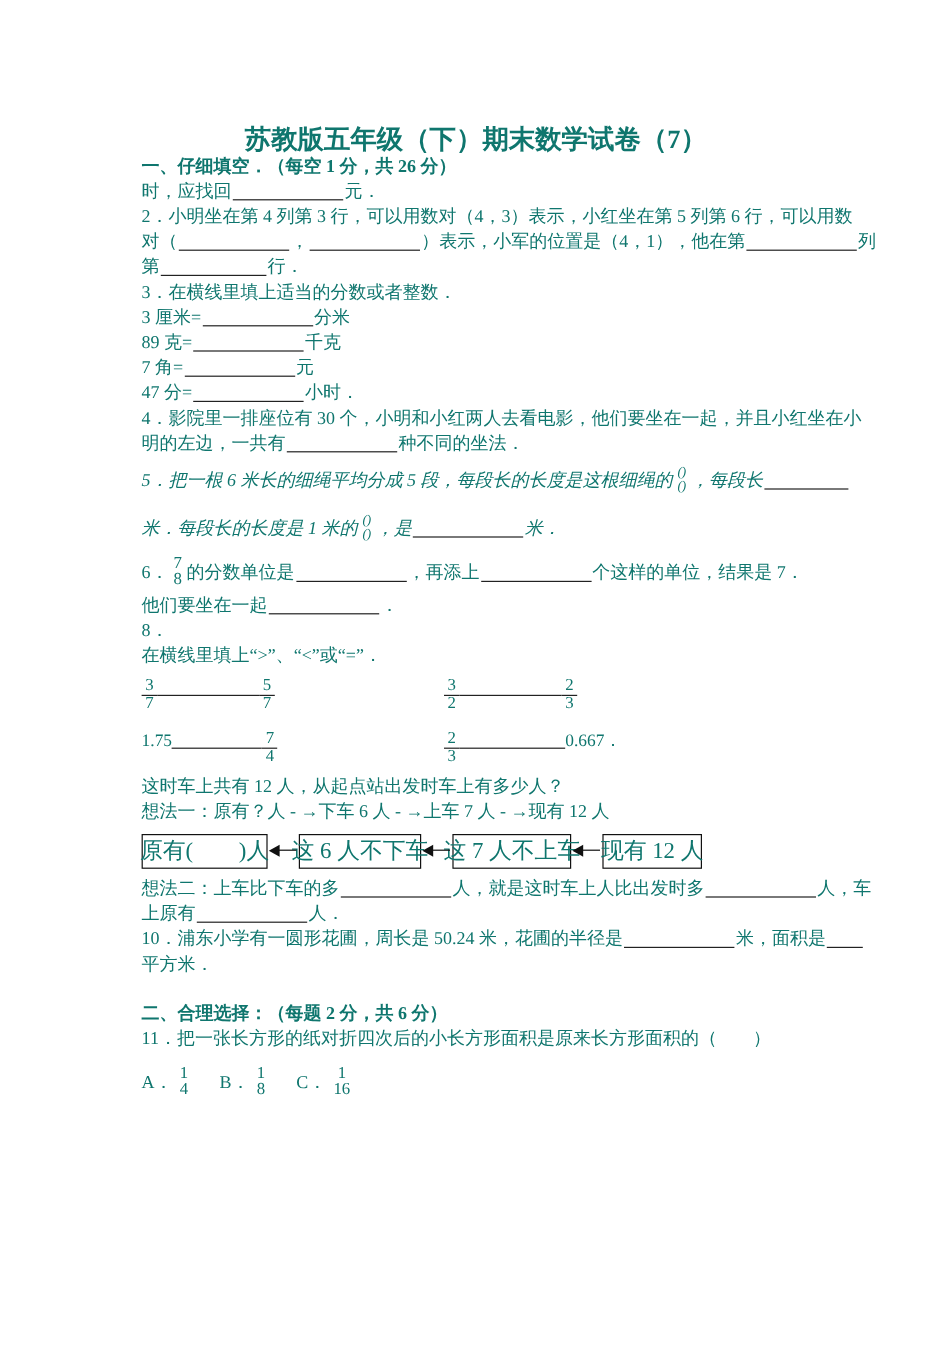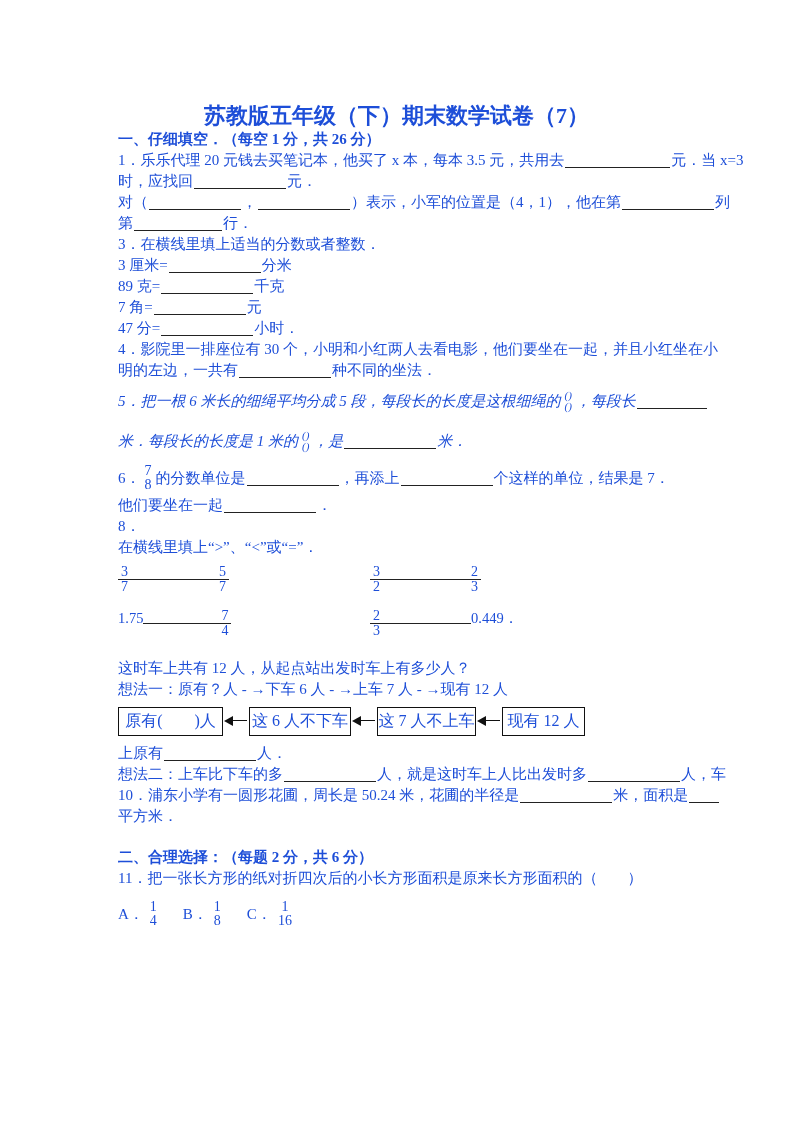--- a/index.html
+++ b/index.html
@@ -3,21 +3,21 @@
 <meta charset="utf-8">
 <style>
   html,body { margin:0; padding:0; background:#ffffff; }
   .page {
     position:relative;
     width:793px; height:1122px;
     margin:0 auto;
     background:#ffffff;
     overflow:hidden;
     font-family:"Liberation Serif","DejaVu Serif",serif;
-    color:#1d4ed8;
+    color:#0f766e;
   }
   .title {
     margin:0; padding-top:102px;
     text-align:center;
     font-size:22px; font-weight:bold;
     line-height:27px;
     white-space:nowrap;
   }
   .content { padding:0 115px 0 118px; font-size:15px; }
   .line { line-height:21px; white-space:nowrap; }
@@ -37,35 +37,35 @@
   .w105{width:105px} .w88{width:88px} .w70{width:70px} .w30{width:30px}
   
   .sf {
     display:inline-flex; flex-direction:column; align-items:center;
     vertical-align:middle; line-height:14px; font-size:14px;
     margin:0 4px; position:relative; top:-2px;
   }
   .sf.parens { font-size:11px; line-height:11px; }
   
   .cmp-row { display:flex; margin-top:4px; }
-  .cmp-row.second { margin-top:10px; margin-bottom:18px; }
+  .cmp-row.second { margin-top:10px; margin-bottom:6px; }
   .cmp-col { width:252px; }
   .cmp { display:inline-flex; align-items:center; height:34px; }
   .cf { display:inline-flex; flex-direction:column; align-items:center; font-size:14px; line-height:14px; }
   .cf .n { padding:0 3px; }
   .cf .d { padding:0 3px; border-top:1.2px solid #222; }
   .cln { border-top:1.2px solid #222; align-self:center; height:0; }
   .cw85{width:85px} .cw75{width:75px} .cw88b{width:88px}
   .ctext { position:relative; top:-5px; font-size:14.5px; line-height:14px; }
   
   .fc { display:flex; align-items:center; height:32px; margin:5px 0 6px 0; }
   .fbox {
     height:27px; border:1.7px solid #111;
     display:flex; align-items:center; justify-content:center;
-    font-size:16px; white-space:nowrap;
+    font-size:19px; white-space:nowrap;
   }
   .fb1{width:103px} .fb2{width:100px} .fb3{width:97px} .fb4{width:81px}
   .farr { width:24px; height:12px; position:relative; margin:0 1px; flex:none; }
   .farr::before { content:""; position:absolute; left:3px; right:1px; top:5px; border-top:1.7px solid #111; }
   .farr::after {
     content:""; position:absolute; left:0; top:1px;
     border-top:5px solid transparent; border-bottom:5px solid transparent;
     border-right:9px solid #111;
   }
   
@@ -77,23 +77,23 @@
 </head>
 <body>
 
 <div class="page">
   <h1 class="title">苏教版五年级（下）期末数学试卷（7）</h1>
 
   <div class="content">
 
     <div class="line h1 mt38">一、仔细填空．（每空 1 分，共 26 分）</div>
 
-    <div class="line"><span>1．乐乐代理 20 元钱去买笔记本，他买了 x 本，每本 3.5 元，共用去</span><span class="bl w105"></span><span>元．当 x=3</span></div>
     <div class="line"><span>时，应找回</span><span class="bl"></span><span>元．</span></div>
 
+    <div class="line"><span>2．小明坐在第 4 列第 3 行，可以用数对（4，3）表示，小红坐在第 5 列第 6 行，可以用数</span></div>
     <div class="line"><span>对（</span><span class="bl"></span><span>，</span><span class="bl"></span><span>）表示，小军的位置是（4，1），他在第</span><span class="bl"></span><span>列</span></div>
     <div class="line"><span>第</span><span class="bl w88"></span><span>行．</span></div>
 
     <div class="line">3．在横线里填上适当的分数或者整数．</div>
     <div class="line"><span>3 厘米=</span><span class="bl"></span><span>分米</span></div>
     <div class="line"><span>89 克=</span><span class="bl"></span><span>千克</span></div>
     <div class="line"><span>7 角=</span><span class="bl"></span><span>元</span></div>
     <div class="line"><span>47 分=</span><span class="bl"></span><span>小时．</span></div>
 
     <div class="line">4．影院里一排座位有 30 个，小明和小红两人去看电影，他们要坐在一起，并且小红坐在小</div>
@@ -158,40 +158,40 @@
             </span>
         </span>
       </div>
       <div>
         <span class="cmp">
           <span class="cf">
               <span class="n">2</span>
               <span class="d">3</span>
             </span>
           <span class="cln cw88b"></span>
-          <span class="ctext">0.449．</span>
+          <span class="ctext">0.667．</span>
         </span>
       </div>
     </div>
 
     <div class="line">这时车上共有 12 人，从起点站出发时车上有多少人？</div>
     <div class="line">想法一：原有？人 - →下车 6 人 - →上车 7 人 - →现有 12 人</div>
 
     <div class="fc">
       <div class="fbox fb1">原有(　　)人</div>
       <div class="farr"></div>
       <div class="fbox fb2">这 6 人不下车</div>
       <div class="farr"></div>
       <div class="fbox fb3">这 7 人不上车</div>
       <div class="farr"></div>
       <div class="fbox fb4">现有 12 人</div>
     </div>
 
+    <div class="line"><span>想法二：上车比下车的多</span><span class="bl"></span><span>人，就是这时车上人比出发时多</span><span class="bl"></span><span>人，车</span></div>
     <div class="line"><span>上原有</span><span class="bl"></span><span>人．</span></div>
-    <div class="line"><span>想法二：上车比下车的多</span><span class="bl"></span><span>人，就是这时车上人比出发时多</span><span class="bl"></span><span>人，车</span></div>
 
     <div class="line"><span>10．浦东小学有一圆形花圃，周长是 50.24 米，花圃的半径是</span><span class="bl"></span><span>米，面积是</span><span class="bl w30"></span></div>
     <div class="line">平方米．</div>
 
     <div class="line h1 mt20">二、合理选择：（每题 2 分，共 6 分）</div>
     <div class="line">11．把一张长方形的纸对折四次后的小长方形面积是原来长方形面积的（　　）</div>
 
     <div class="opts">
       <span class="opt">
           <span class="lbl">A．</span>

